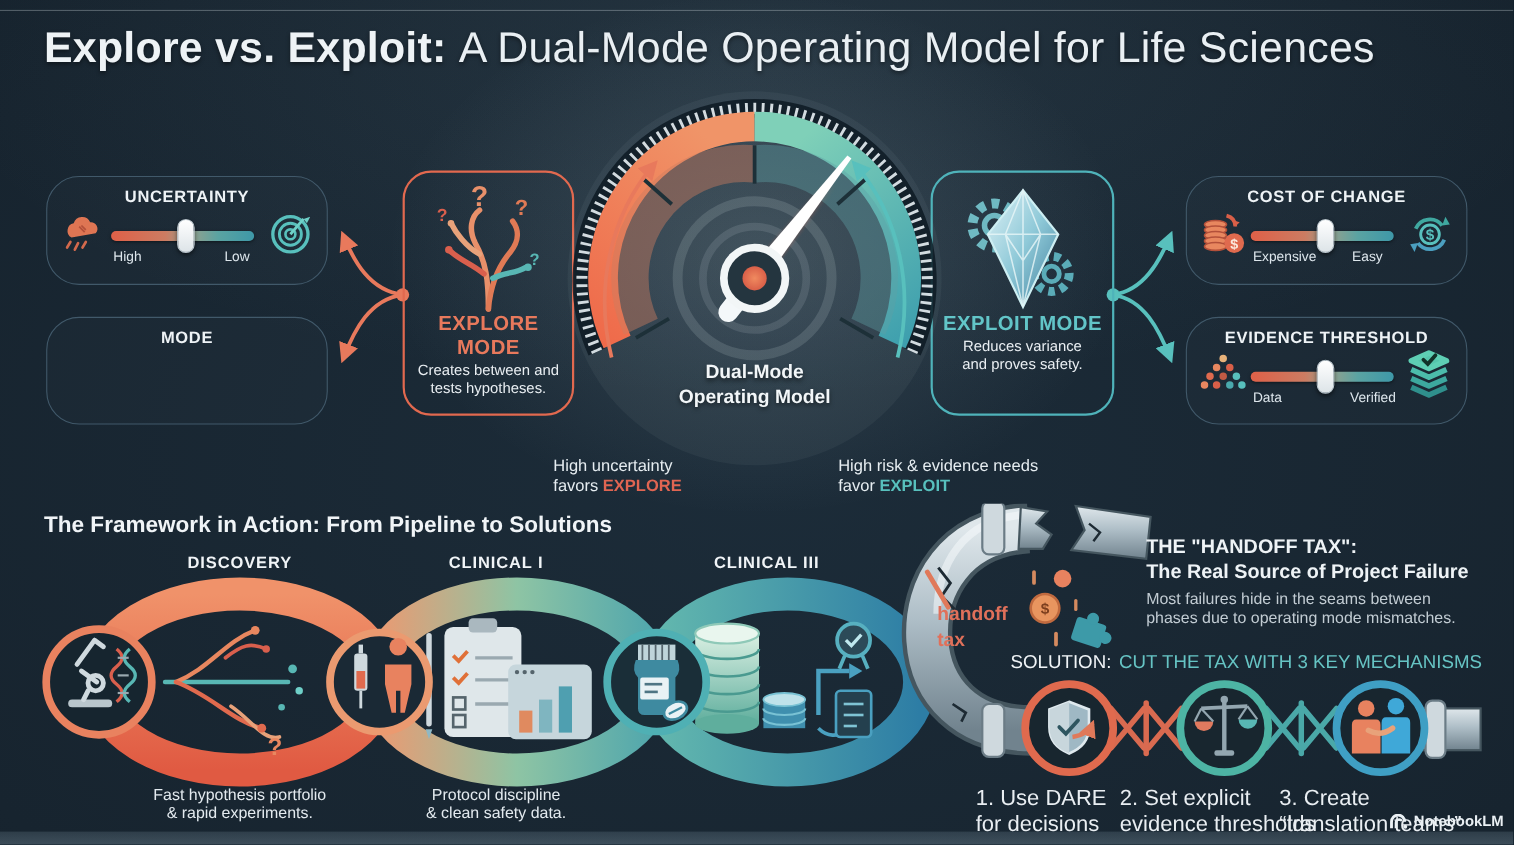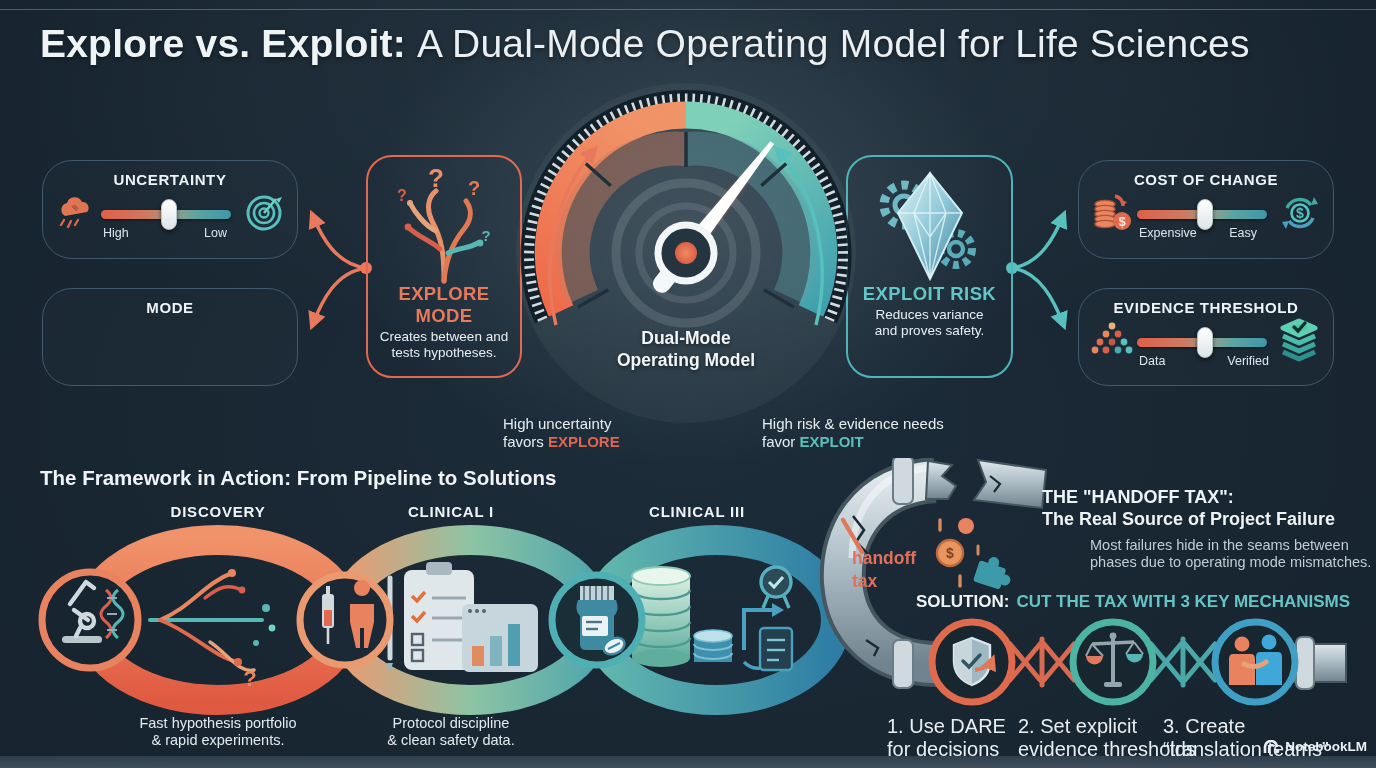--- a/index.html
+++ b/index.html
@@ -72,22 +72,22 @@
 
   
   .fw-heading { left:40px; top:466px; font-size:20.5px; font-weight:700; color:#f0f4f7; }
   .stage-label { top:503px; text-align:center; color:#f0f4f7; font-weight:700; font-size:15px; letter-spacing:0.8px; }
   .pipe-caption { top:715px; text-align:center; font-size:14.5px; line-height:1.15; color:#e3eaef; }
   .mech-caption { top:715px; font-size:20px; line-height:1.15; color:#e9eef2; }
 
   .handoff-label { left:852px; top:547px; font-size:17.5px; font-weight:700; color:#e0705a; line-height:1.3; }
   .handoff-block { left:1042px; top:487px; width:334px; }
   .handoff-title { font-size:18px; font-weight:700; color:#eef3f6; line-height:1.2; }
-  .handoff-desc { margin-top:7px; font-size:14.5px; color:#c2ccd3; line-height:1.15;margin-left:48px; }
-  .solution-line { left:890px; top:592px; width:486px; text-align:center; font-size:17px; font-weight:700; }
+  .handoff-desc { margin-top:7px; font-size:14.5px; color:#c2ccd3; line-height:1.15; }
+  .solution-line { left:890px; top:592px; width:486px; text-align:center; font-size:17px; font-weight:400; }
   .solution-line .sol-prefix { color:#f0f4f7; }
   .solution-line .sol-rest { color:#66c4c4; margin-left:7px; }
 
   .footer-strip { left:0; bottom:0; width:100%; height:12px; background:linear-gradient(180deg,rgba(150,175,190,0.18),rgba(150,175,190,0.30)); }
   .watermark { right:9px; bottom:14px; display:flex; align-items:center; gap:5px; color:#eaf0f4; font-size:13.5px; font-weight:600; }
 
   svg { display:block; }
 </style>
 </head>
 <body>
@@ -260,21 +260,21 @@
           </linearGradient>
         </defs>
         <circle cx="34" cy="38" r="20" fill="none" stroke="#6fb9c2" stroke-width="9" stroke-dasharray="7 6"></circle>
         <circle cx="34" cy="38" r="9" fill="none" stroke="#6fb9c2" stroke-width="5"></circle>
         <circle cx="86" cy="82" r="16" fill="none" stroke="#5aacb8" stroke-width="8" stroke-dasharray="6 5"></circle>
         <circle cx="86" cy="82" r="7" fill="none" stroke="#5aacb8" stroke-width="4.4"></circle>
         <polygon points="60,6 92,46 60,112 28,46" fill="url(#crysGrad)" stroke="#cdeef2" stroke-width="2"></polygon>
         <path d="M60 6 L60 112 M28 46 L92 46 M60 6 L44 46 L60 70 L76 46 Z M44 46 L60 112 M76 46 L60 112" fill="none" stroke="#e8f6f8" stroke-width="1.4" opacity="0.8"></path>
       </svg>
     </div>
-    <div class="mode-title">EXPLOIT RISK</div>
+    <div class="mode-title">EXPLOIT MODE</div>
     <div class="mode-desc pre">Reduces variance
 and proves safety.</div>
   </div>
 
   <div class="abs" id="gauge-wrap">
     <svg width="350" height="300" viewBox="0 0 350 300" style="overflow:visible;">
       <defs>
         <linearGradient id="gOr" x1="0" y1="1" x2="0.6" y2="0">
           <stop offset="0" stop-color="#ef6a4a"></stop>
             <stop offset="1" stop-color="#f09468"></stop>

